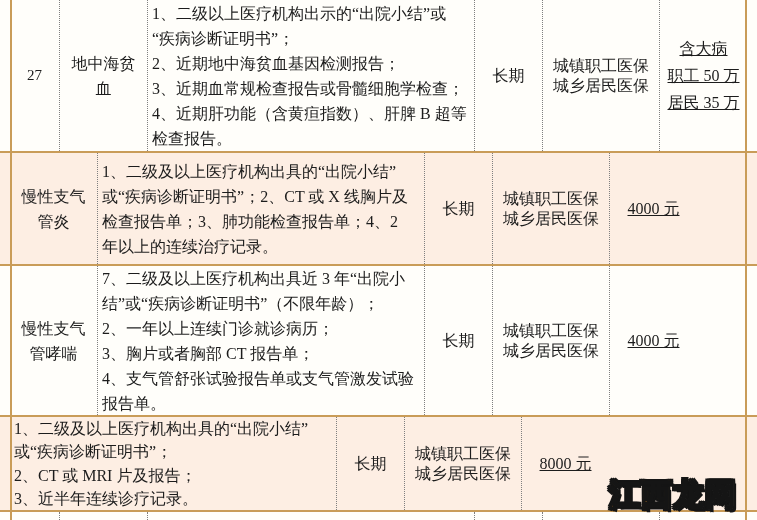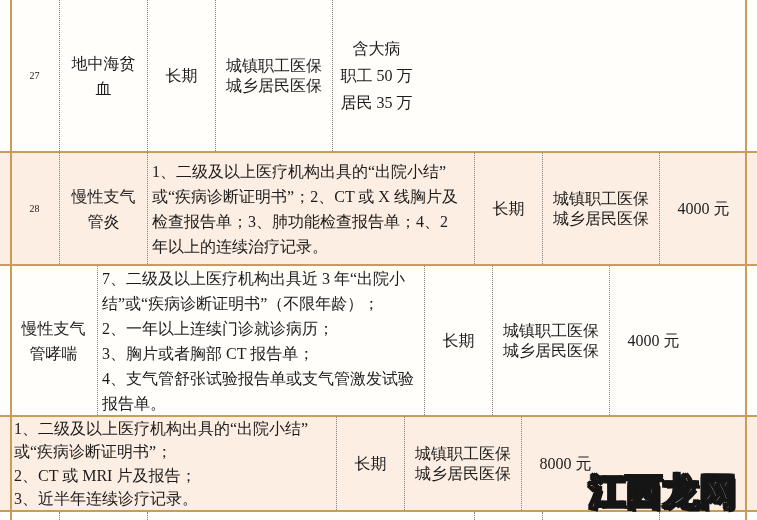--- a/index.html
+++ b/index.html
@@ -16,65 +16,70 @@
   .r28{height:113px;}
   .r29{height:151px;}
   .r30{height:95px;}
   .r31{height:8px;border-bottom:none;}
   .cell{
     box-sizing:border-box;display:flex;align-items:center;justify-content:center;
     text-align:center;font-size:16px;line-height:25px;white-space:pre-line;overflow:hidden;
   }
   .sep{border-right:1px dotted #7f7f7f;}
   .c-margin{width:10px;}
-  .c-no{width:50px;font-size:10px;}
+  .c-no{width:50px;font-size:15px;}
   .c-name{width:88px;}
   .c-mat{width:327px;justify-content:flex-start;text-align:left;padding:0 1px 0 4px;}
   .c-dur{width:68px;}
   .c-ins{width:117px;line-height:20px;}
-  .c-amt{width:87px;line-height:27px;}
+  .c-amt{width:87px;line-height:27px;text-decoration:underline;}
   .r30 .c-mat{line-height:23.5px;}
   .vline{position:absolute;top:0;bottom:0;width:2px;background:#c99c58;z-index:5;}
   #vline-left{left:10px;}
   #vline-right{left:745px;}
   #watermark{
     position:absolute;right:20px;bottom:10px;z-index:10;
     font-family:"Liberation Sans","DejaVu Sans",sans-serif;
-    font-weight:bold;font-size:36px;letter-spacing:1px;line-height:1;
+    font-weight:bold;font-size:31px;letter-spacing:1px;line-height:1;
     -webkit-text-stroke:1.5px #151515;
     text-shadow:2px 2px 0 #151515,-2px -2px 0 #151515,2px -2px 0 #151515,
                 -2px 2px 0 #151515,2px 0 0 #151515,-2px 0 0 #151515,
                 0 2px 0 #151515,0 -2px 0 #151515,3px 3px 0 #151515;
     white-space:nowrap;
   }
   #watermark .wm1{color:#f0992e;}
   #watermark .wm2{color:#fdfdfd;}
 </style>
 </head>
 <body>
 
 <div id="table">
 
   <div class="row white r27">
     <div class="cell c-margin"></div>
     <div class="cell c-no sep">27</div>
     <div class="cell c-name sep">地中海贫
 血</div>
+    <div class="cell c-mat sep">1、二级以上医疗机构出示的“出院小结”或
+“疾病诊断证明书”；
+2、近期地中海贫血基因检测报告；
+3、近期血常规检查报告或骨髓细胞学检查；
+4、近期肝功能（含黄疸指数）、肝脾 B 超等
+检查报告。</div>
     <div class="cell c-dur sep">长期</div>
     <div class="cell c-ins sep">城镇职工医保
 城乡居民医保</div>
     <div class="cell c-amt">含大病
 职工 50 万
 居民 35 万</div>
     <div class="cell c-margin"></div>
   </div>
 
   <div class="row peach r28">
     <div class="cell c-margin"></div>
-    <div class="cell c-no sep">28</div>
     <div class="cell c-name sep">慢性支气
 管炎</div>
     <div class="cell c-mat sep">1、二级及以上医疗机构出具的“出院小结”
 或“疾病诊断证明书”；2、CT 或 X 线胸片及
 检查报告单；3、肺功能检查报告单；4、2
 年以上的连续治疗记录。</div>
     <div class="cell c-dur sep">长期</div>
     <div class="cell c-ins sep">城镇职工医保
 城乡居民医保</div>
     <div class="cell c-amt">4000 元</div>

